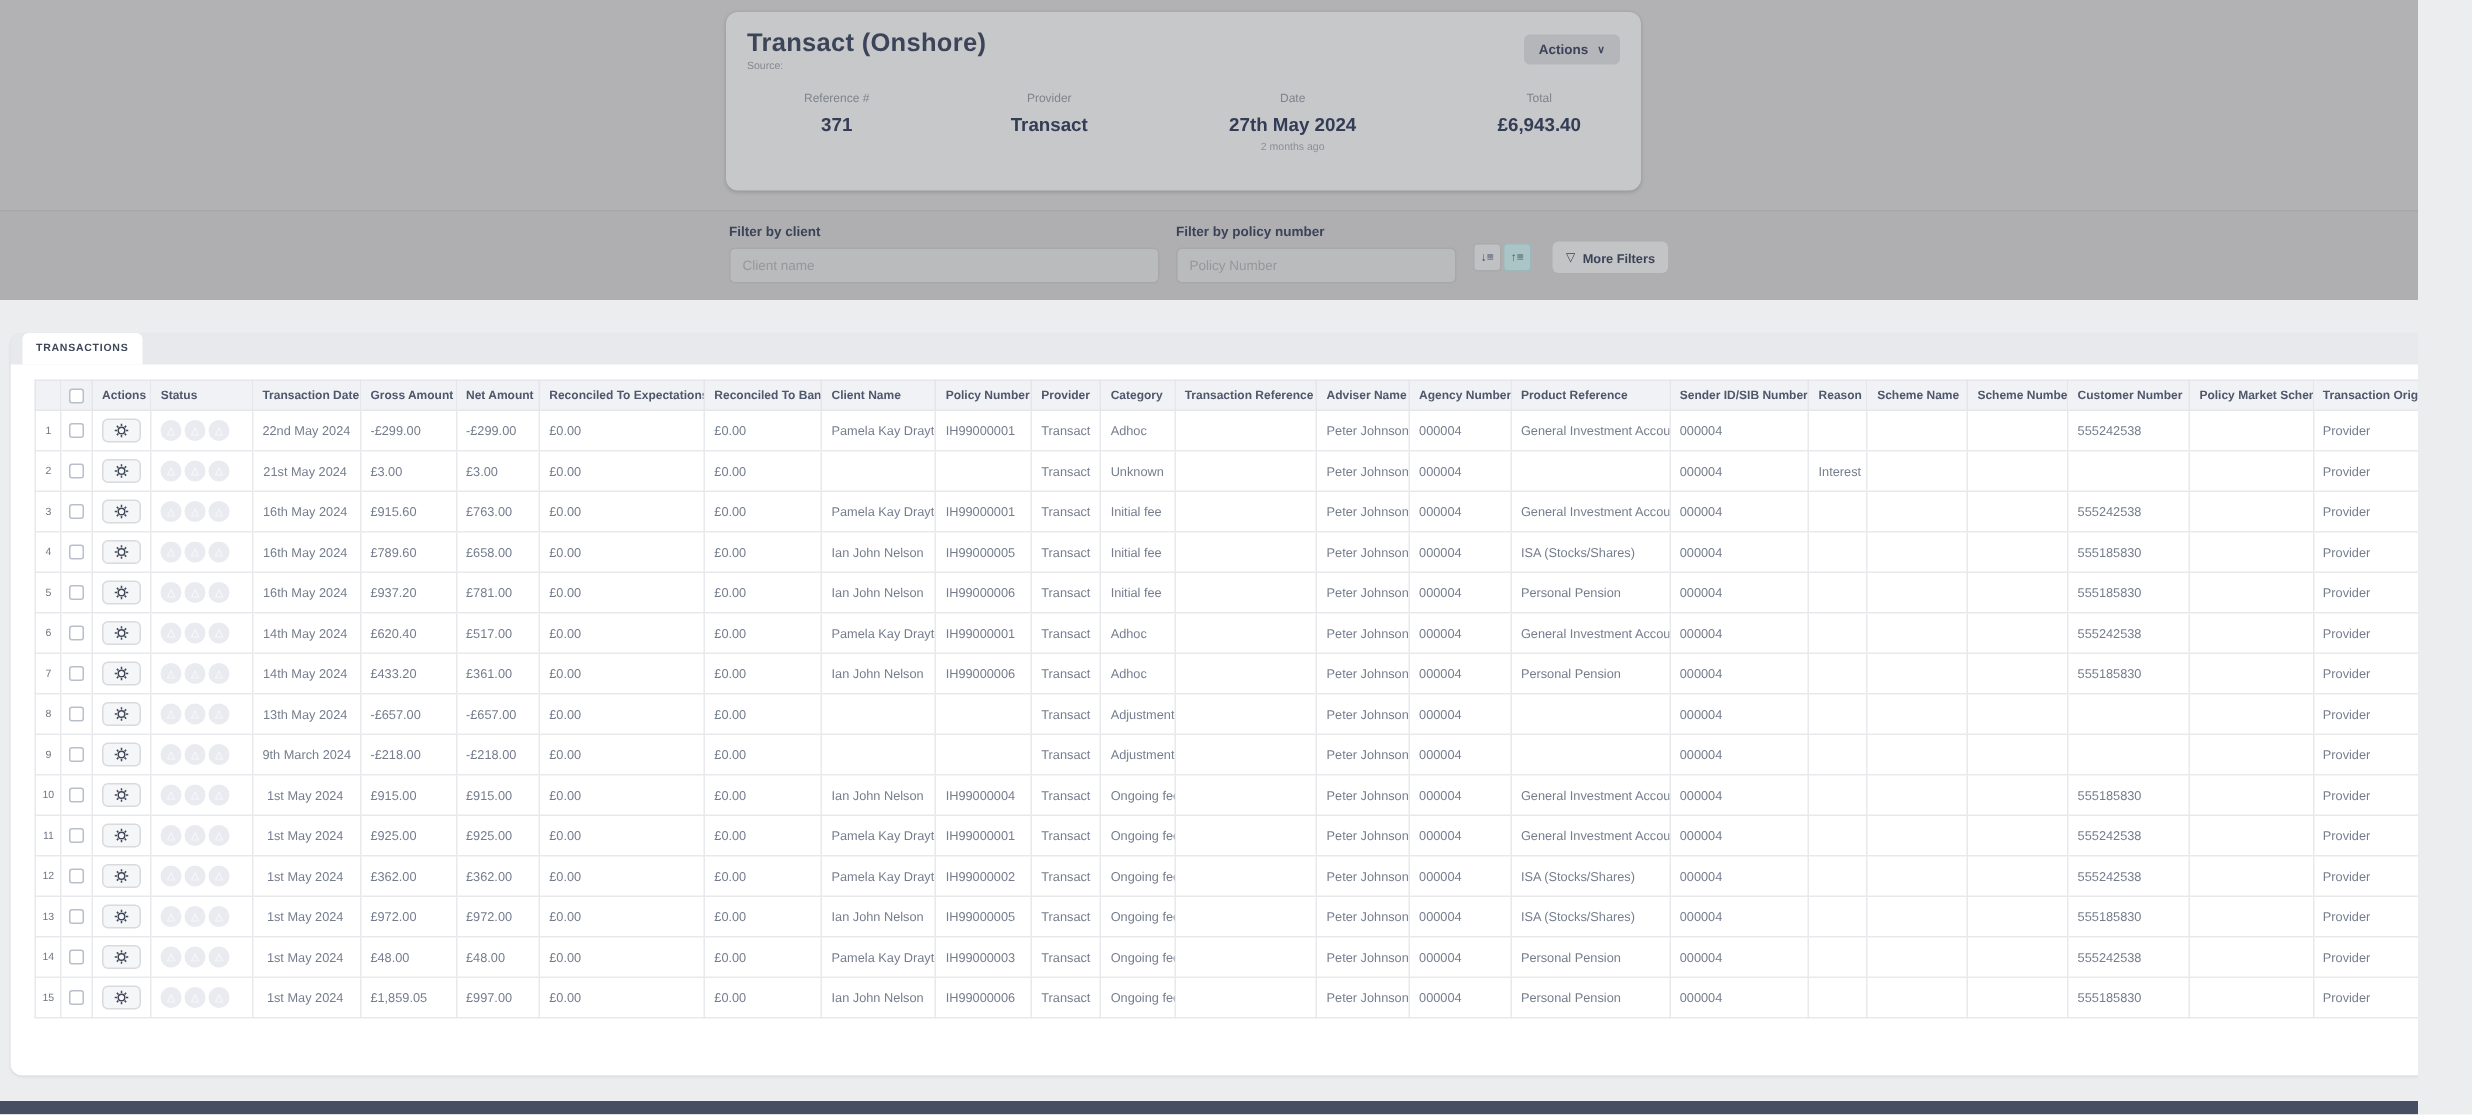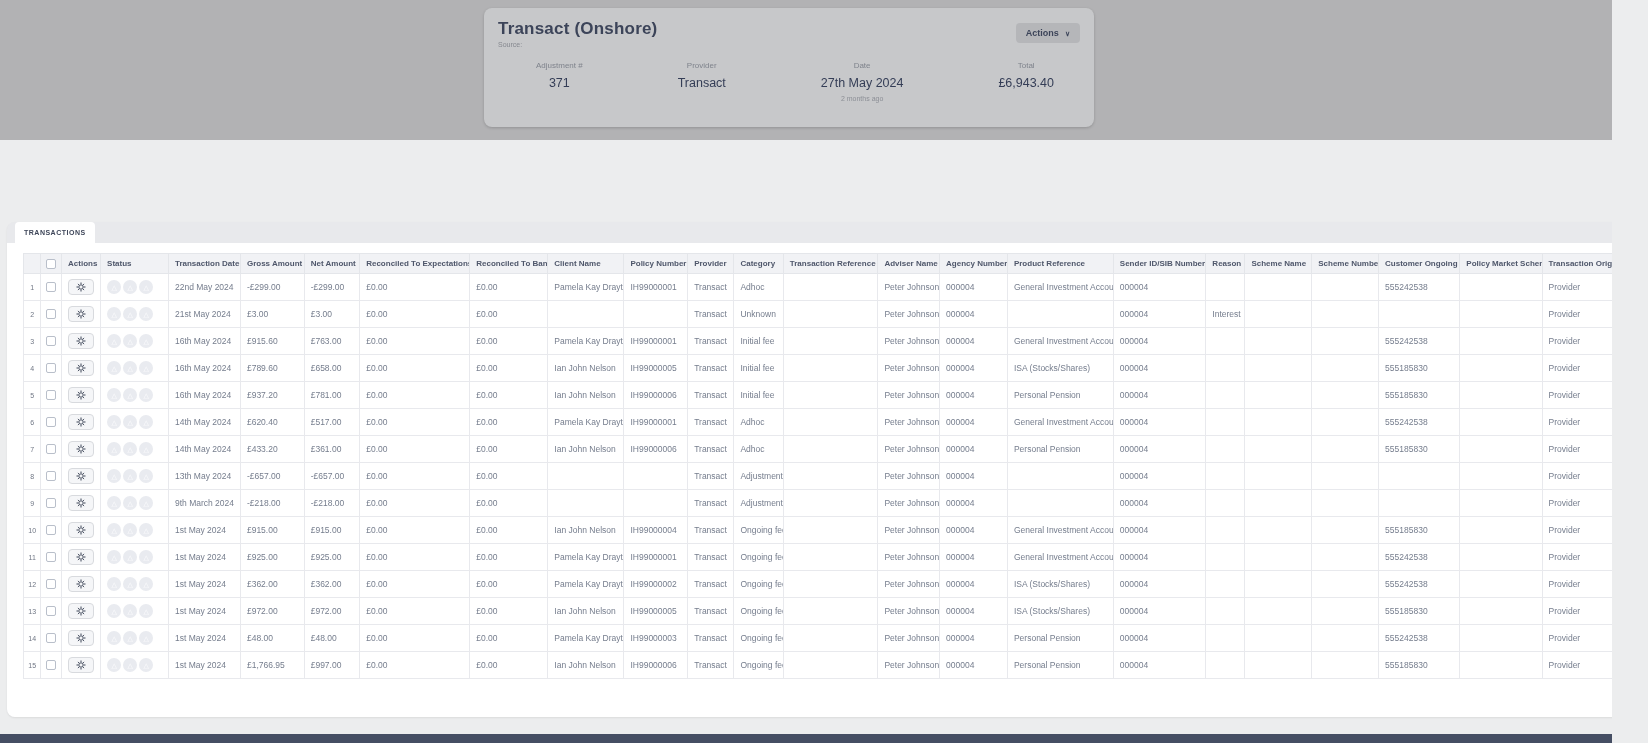--- a/index.html
+++ b/index.html
@@ -23,21 +23,21 @@
   .actions-btn{
     display:flex;align-items:center;gap:6px;margin-top:4px;
     background:#b5b6b9;border:none;border-radius:4px;padding:5px 10px;
     font-size:9px;font-weight:700;color:var(--navy,#3c4459);
     font-family:"Liberation Sans",sans-serif;cursor:pointer;
   }
   .chev{font-size:7px;line-height:1;}
   .stats-row{display:flex;justify-content:space-between;padding:13px 26px 0 38px;}
   .stat{text-align:center;}
   .stat-label{font-size:8px;color:#7f838c;margin-bottom:4px;}
-  .stat-value{font-size:12.5px;font-weight:400;color:#343d56;line-height:1.45;}
+  .stat-value{font-size:12.5px;font-weight:700;color:#343d56;line-height:1.45;}
   .stat-sub{font-size:7px;color:#8c8f96;margin-top:3px;}
   .stat-ref{width:128px;}
   .stat-ref .stat-value{text-align:left;}
 
   
   .filter-band{position:relative;height:60px;background:#afafb2;border-top:1px solid #a7a7aa;box-sizing:border-box;}
   .filter-group label{display:block;font-size:9px;font-weight:700;color:#3b4357;margin-bottom:6px;}
   .fg-client{position:absolute;left:486px;top:8px;}
   .fg-policy{position:absolute;left:784px;top:8px;}
   .filter-input{
@@ -79,21 +79,21 @@
   th{
     background:#f1f2f5;font-size:8px;font-weight:700;color:#4f576b;text-align:left;
     padding:4px 6px;border:1px solid #e4e6ea;height:20px;box-sizing:border-box;
     white-space:nowrap;overflow:hidden;
   }
   td{
     font-size:8.5px;color:#757d8d;padding:2px 6px;border:1px solid #e8e9ed;
     height:27px;box-sizing:border-box;white-space:nowrap;overflow:hidden;background:#fff;
   }
   td.col-rownum{font-size:7px;color:#6f7684;text-align:center;padding:0 2px;}
-  td.col-date,th.col-date{text-align:left;padding-right:8px;}
+  td.col-date,th.col-date{text-align:center;padding-right:8px;}
   td.col-select,th.col-select{text-align:center;padding:2px;}
   .cb{appearance:none;-webkit-appearance:none;width:10px;height:10px;border:1px solid #b9bfca;border-radius:2px;background:#fff;margin:0;vertical-align:middle;cursor:pointer;}
   .status-icons{display:flex;gap:2px;align-items:center;}
   .status-circle{
     width:14px;height:14px;border-radius:50%;background:#e9ebf0;
     display:flex;align-items:center;justify-content:center;
     font-size:7px;color:#fdfdfe;line-height:1;
   }
   .row-actions-btn{
     width:26px;height:16px;border:1px solid #d8dade;border-radius:4px;background:#f5f6f8;
@@ -115,40 +115,60 @@
           <div class="card-title">Transact (Onshore)</div>
           <div class="card-source">Source:</div>
         </div>
         <button class="actions-btn">
           <span>Actions</span>
           <span class="chev">∨</span>
         </button>
       </div>
       <div class="stats-row">
         <div class="stat">
-          <div class="stat-label">Adjustment #</div>
+          <div class="stat-label">Reference #</div>
           <div class="stat-value">371</div>
         </div>
         <div class="stat">
           <div class="stat-label">Provider</div>
           <div class="stat-value">Transact</div>
         </div>
         <div class="stat">
           <div class="stat-label">Date</div>
           <div class="stat-value">27th May 2024</div>
           <div class="stat-sub">2 months ago</div>
         </div>
         <div class="stat">
           <div class="stat-label">Total</div>
           <div class="stat-value">£6,943.40</div>
         </div>
       </div>
     </div>
   </div>
 
+  <div class="filter-band">
+    <div class="filter-group fg-client">
+      <label>Filter by client</label>
+      <input type="text" class="filter-input" placeholder="Client name" style="">
+    </div>
+    <div class="filter-group fg-policy">
+      <label>Filter by policy number</label>
+      <input type="text" class="filter-input" placeholder="Policy Number" style="">
+    </div>
+    <button class="sort-btn first">
+      <span>↓≡</span>
+    </button>
+    <button class="sort-btn teal">
+      <span>↑≡</span>
+    </button>
+    <button class="more-filters-btn">
+      <span class="funnel">▽</span>
+      <span>More Filters</span>
+    </button>
+  </div>
 
   <div class="panel">
     <div class="tab-row">
       <div class="tab">TRANSACTIONS</div>
     </div>
     <div class="table-wrap">
       <table id="txn-table">
           <colgroup>
             <col style="width: 17px;">
             <col style="width: 20px;">
@@ -191,21 +211,21 @@
               <th class="col-provider">Provider</th>
               <th class="col-category">Category</th>
               <th class="col-txn_ref">Transaction Reference</th>
               <th class="col-adviser">Adviser Name</th>
               <th class="col-agency">Agency Number</th>
               <th class="col-product">Product Reference</th>
               <th class="col-sender">Sender ID/SIB Number</th>
               <th class="col-reason">Reason</th>
               <th class="col-scheme_name">Scheme Name</th>
               <th class="col-scheme_number">Scheme Number</th>
-              <th class="col-customer">Customer Ongoing</th>
+              <th class="col-customer">Customer Number</th>
               <th class="col-market_value">Policy Market Scheme</th>
               <th class="col-origin">Transaction Origin</th>
             </tr>
           </thead>
           <tbody>
             <tr>
               <td class="col-rownum">1</td>
               <td class="col-select"><input type="checkbox" class="cb" style=""></td>
               <td class="col-actions">
                 <button class="row-actions-btn">
@@ -762,21 +782,21 @@
                 </button>
               </td>
               <td class="col-status">
                 <div class="status-icons">
                   <span class="status-circle">△</span>
                   <span class="status-circle">△</span>
                   <span class="status-circle">△</span>
                 </div>
               </td>
               <td class="col-date">1st May 2024</td>
-              <td class="col-gross">£1,766.95</td>
+              <td class="col-gross">£1,859.05</td>
               <td class="col-net">£997.00</td>
               <td class="col-rec_exp">£0.00</td>
               <td class="col-rec_bank">£0.00</td>
               <td class="col-client">Ian John Nelson</td>
               <td class="col-policy">IH99000006</td>
               <td class="col-provider">Transact</td>
               <td class="col-category">Ongoing fee</td>
               <td class="col-txn_ref"></td>
               <td class="col-adviser">Peter Johnson</td>
               <td class="col-agency">000004</td>

